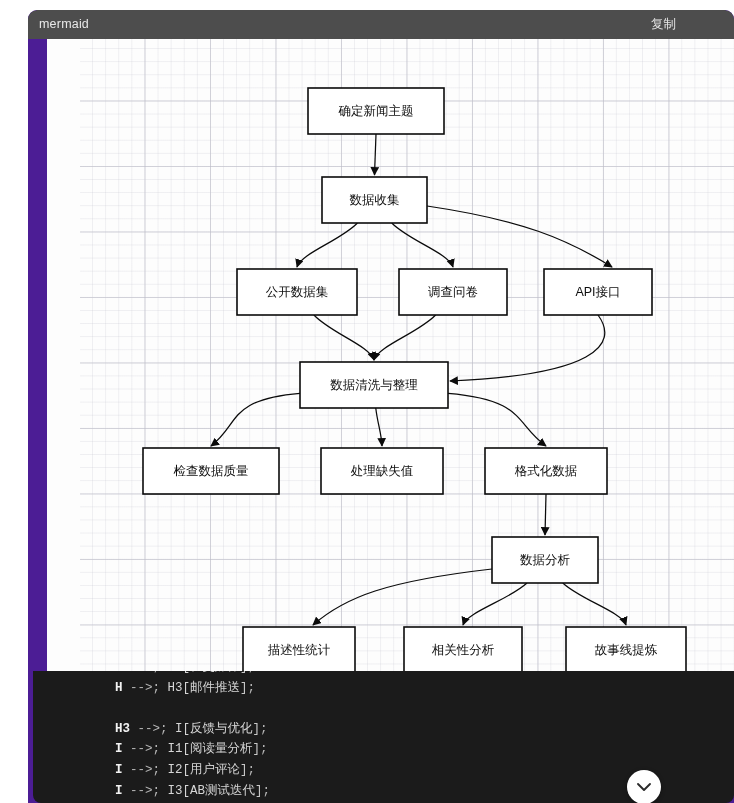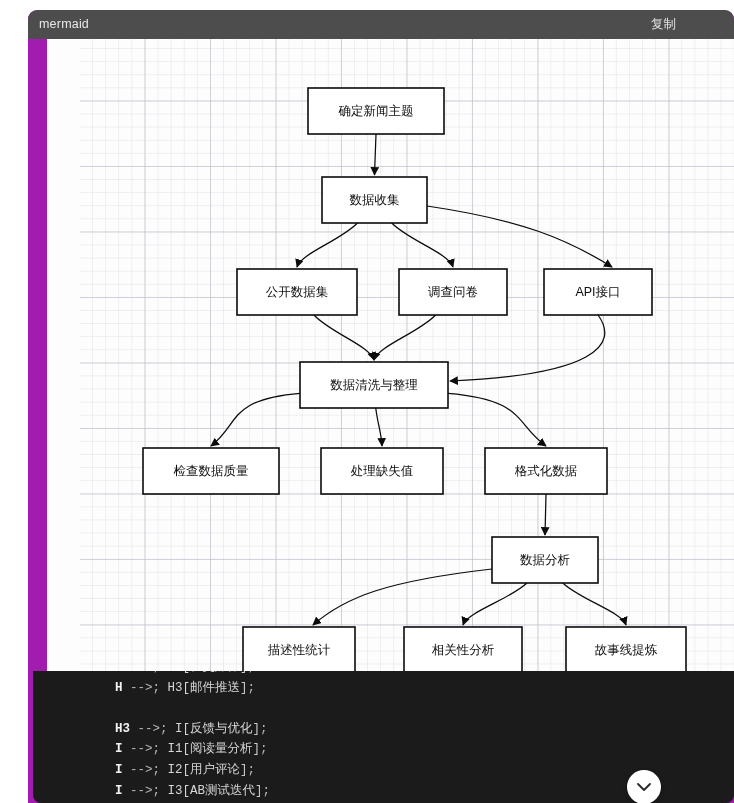--- a/index.html
+++ b/index.html
@@ -19,21 +19,21 @@
     overflow: hidden;
   }
 
   
   .card {
     position: absolute;
     left: 28px;
     top: 10px;
     width: 706px;
     height: 793px;
-    background: #a21caf;
+    background: #4c1d95;
     border-top-left-radius: 9px;
     border-top-right-radius: 9px;
     overflow: hidden;
   }
 
   
   .titlebar {
     position: absolute;
     left: 0; top: 0;
     width: 706px;

